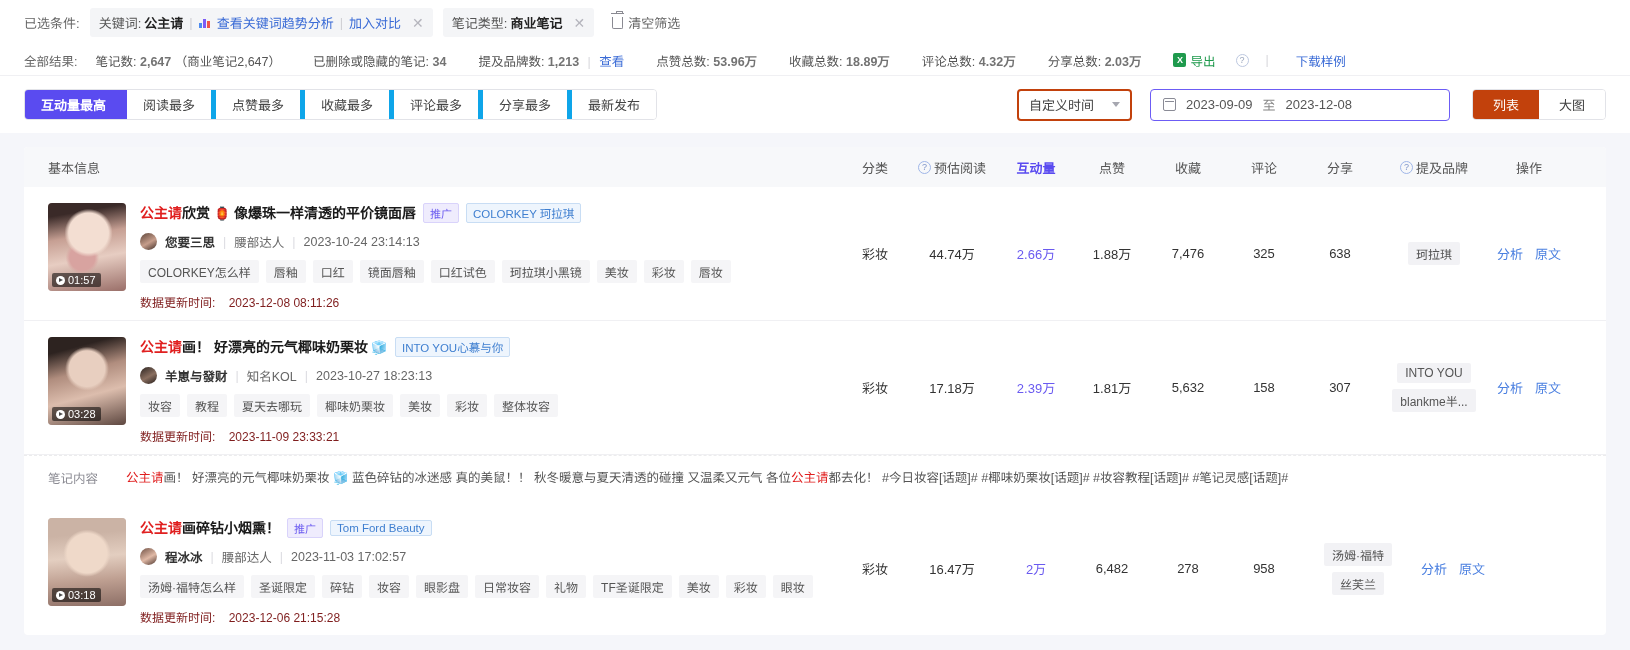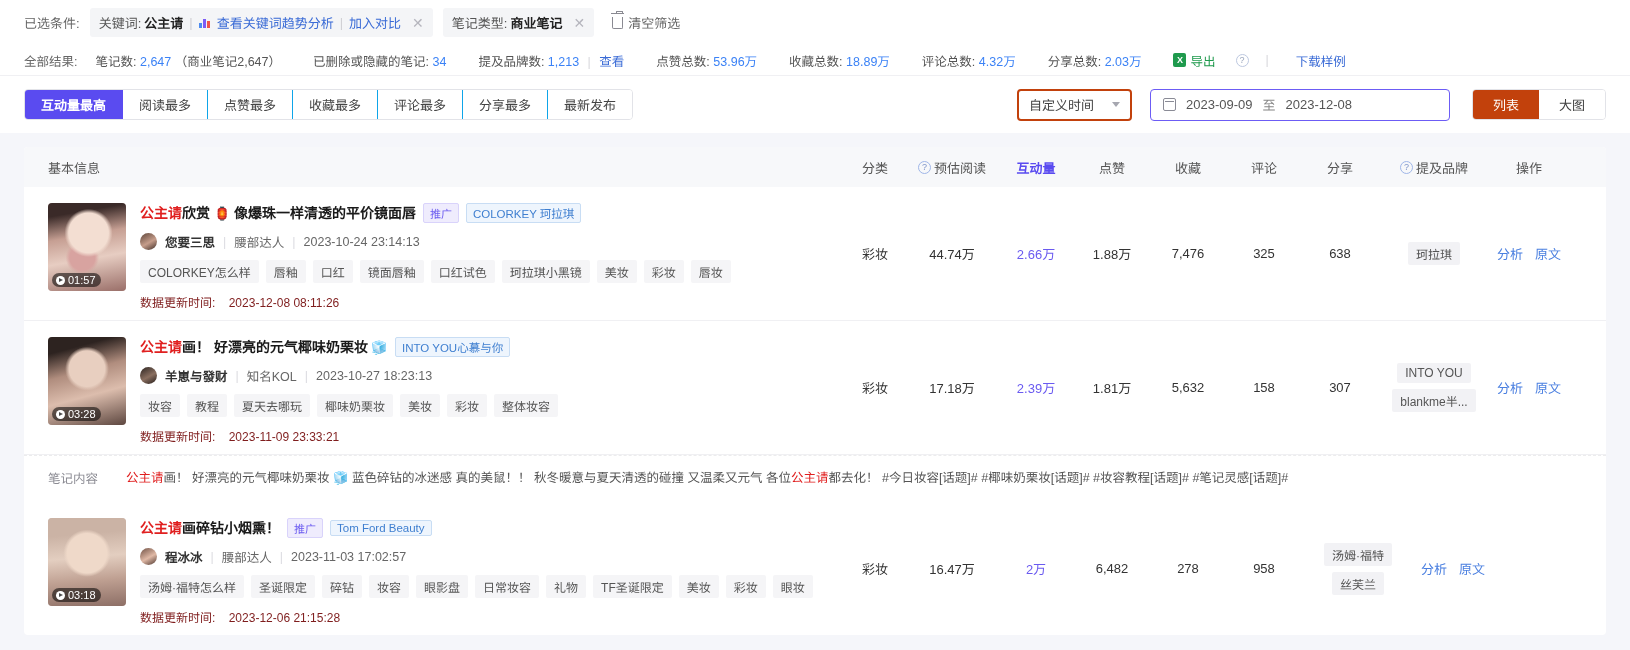--- a/index.html
+++ b/index.html
@@ -91,21 +91,21 @@
     font-size: 12.5px;
     color: #4a4a4a;
     gap: 12px;
   }
   .stats-row .lead { color: #666; margin-right: 6px; }
   .stat {
     margin-right: 20px;
     white-space: nowrap;
     color: #4a4a4a;
   }
-  .stat b { font-weight: normal; color: #3b82f6; }
+  .stat b { font-weight: bold; color: #737373; }
   .stat .muted { color: #555; }
   .stat .lk { color: #3a6bd6; cursor: pointer; }
   .pipe { color: #d8d8dc; margin: 0 5px; }
   .export-btn {
     display: flex; align-items: center; gap: 4px;
     color: #1f9a4d; cursor: pointer; margin-right: 8px;
   }
   .xls-ico {
     width: 13px; height: 14px; background: #1f9a4d;
     border-radius: 2px; color: #fff; font-size: 9px;
@@ -137,21 +137,21 @@
     border-radius: 4px;
     overflow: hidden;
     height: 31px;
   }
   .seg .s {
     display: flex; align-items: center; justify-content: center;
     padding: 0 16px;
     font-size: 13px;
     color: #444;
     background: #fff;
-    border-right: 1px solid #0ea5e9;
+    border-right: 5px solid #0ea5e9;
     cursor: pointer;
     white-space: nowrap;
   }
   .seg .s:last-child { border-right: none; }
   .seg .s.active {
     background: #5a4bf0;
     color: #fff;
     font-weight: bold;
     border-right-color: #5a4bf0;
   }
@@ -259,21 +259,21 @@
   .th2 .img { background:
       radial-gradient(circle at 50% 36%, #e8cfc0 0 26%, rgba(232,207,192,0) 32%),
       linear-gradient(165deg,#2d2320 0 16%, #b08d7e 40%, #dcbdad 64%, #5d4740 100%); }
   .th3 .img { background:
       radial-gradient(circle at 50% 40%, #efd9c9 0 30%, rgba(239,217,201,0) 36%),
       linear-gradient(175deg,#cbb3a5 0 20%, #e3cec0 45%, #bfa092 70%, #8d6f66 100%); }
   .dur {
     position: absolute; left: 4px; bottom: 4px;
     display: flex; align-items: center; gap: 3px;
     background: rgba(0,0,0,0.55); color: #fff;
-    font-size: 11px; padding: 1px 5px 1px 4px; border-radius: 7px;
+    font-size: 11px; padding: 1px 5px 1px 4px; border-radius: 2px;
   }
   .play-ico {
     width: 9px; height: 9px; border-radius: 50%;
     background: #fff; position: relative; flex: none;
   }
   .play-ico:after {
     content:""; position:absolute; left:3px; top:2.2px;
     border-left: 4px solid rgba(0,0,0,0.7);
     border-top: 2.4px solid transparent;
     border-bottom: 2.4px solid transparent;

